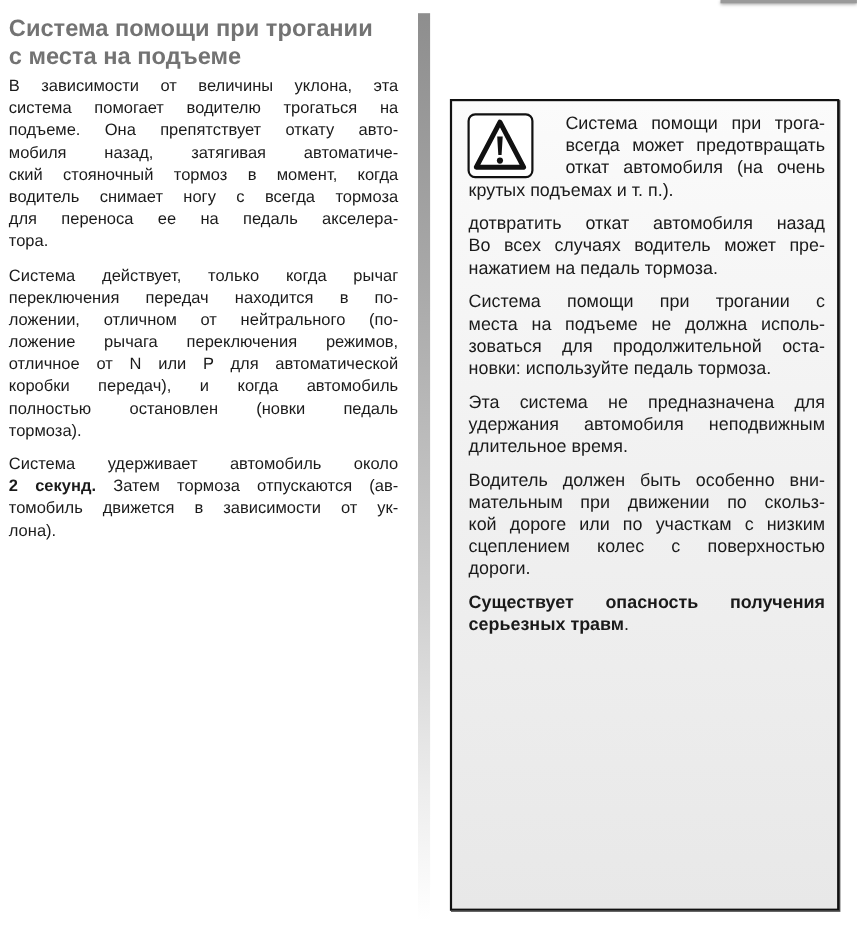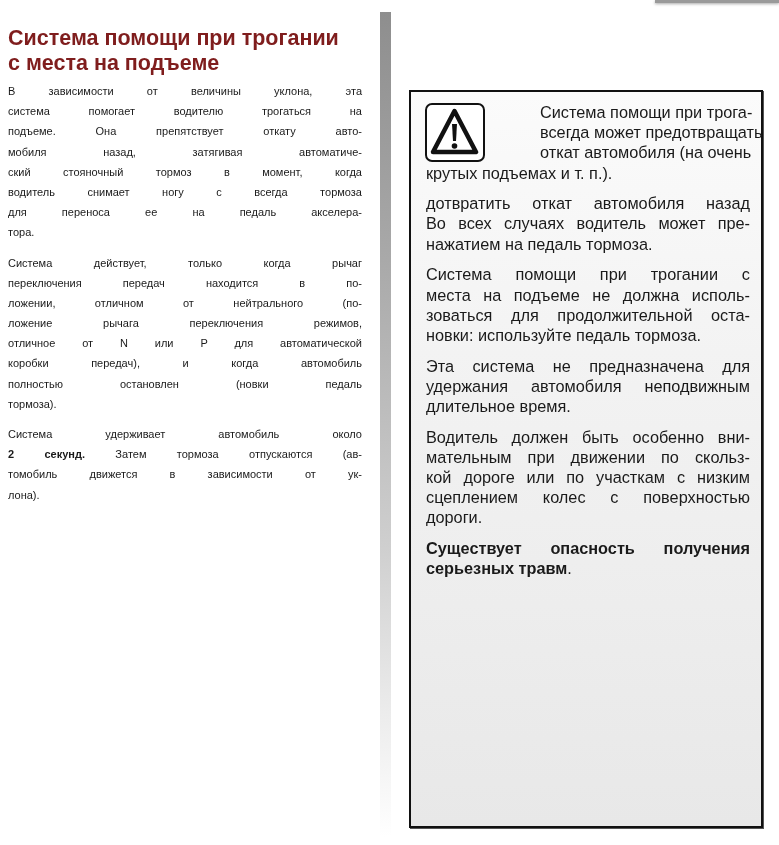--- a/index.html
+++ b/index.html
@@ -27,25 +27,25 @@
   .left-col {
     position: absolute;
     left: 8px;
     top: 14px;
     width: 354px;
   }
   .heading {
     font-weight: bold;
     font-size: 21.5px;
     line-height: 24.5px;
-    margin: 12px 0 6px 0;
-    color: #7f1d1d;
+    margin: 0 0 6px 0;
+    color: #737373;
   }
   .para {
-    font-size: 11px;
+    font-size: 15px;
     line-height: 20.2px;
     margin: 0 0 10px 0;
   }
   .line {
     display: block;
     text-align: justify;
     text-align-last: justify;
     white-space: nowrap;
     height: 20.2px;
   }
@@ -96,21 +96,21 @@
     left: 15px;
     top: 10px;
     width: 324px;
   }
   .box-para {
     font-size: 16.3px;
     line-height: 20.2px;
     margin: 0 0 10.5px 0;
   }
   .box-para .line.indented {
-    padding-left: 114px;
+    padding-left: 88px;
   }
 </style>
 </head>
 <body>
 
 <div class="corner-tab"></div>
 
 <div class="left-col">
   <h1 class="heading">
     <span class="line last" style="height:24.5px">Система помощи при трогании</span>

